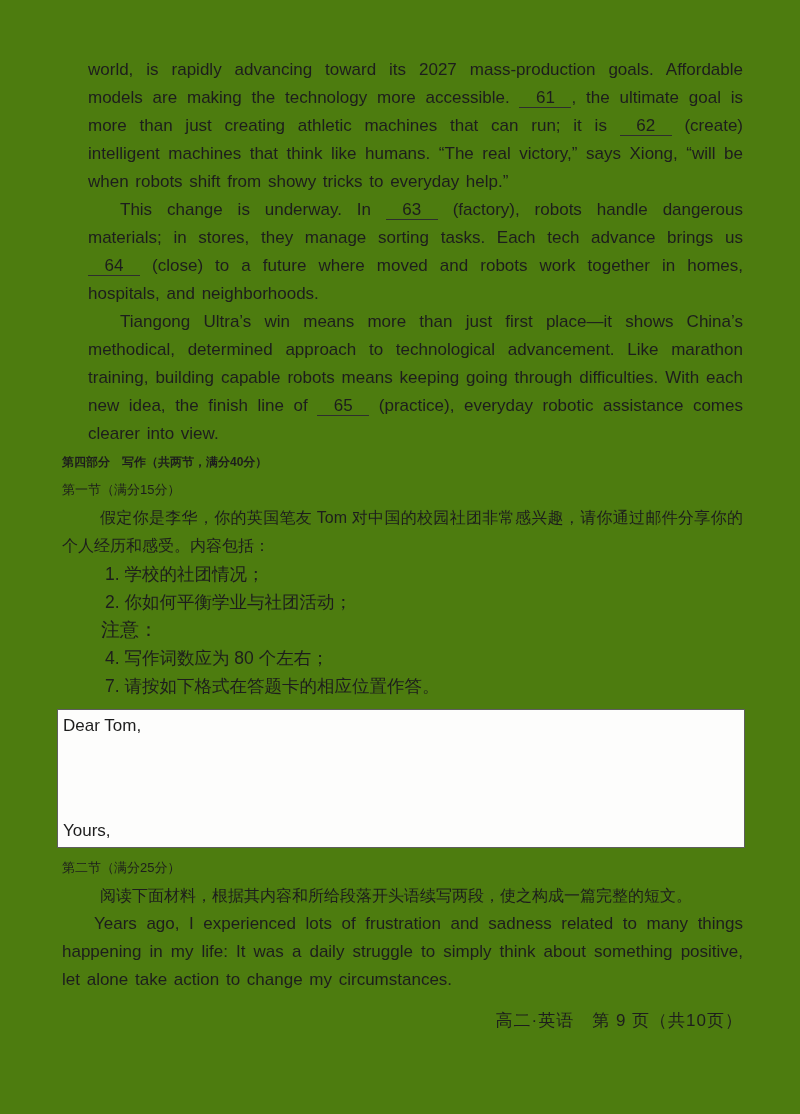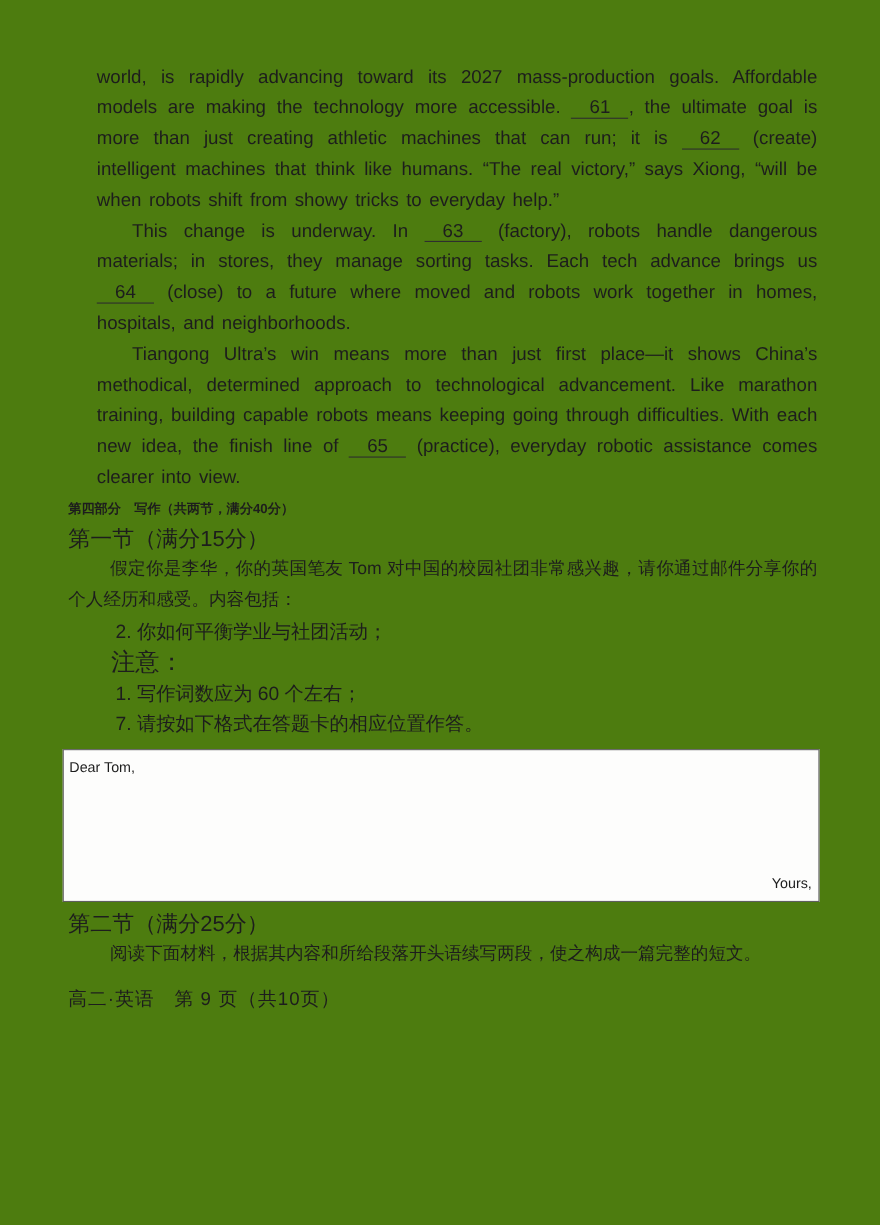--- a/index.html
+++ b/index.html
@@ -37,33 +37,33 @@
     text-align: justify;
   }
   .cn-ind { text-indent: 38px; }
   .part-heading {
     font-size: 12px;
     font-weight: bold;
     line-height: 28px;
     margin: 0;
   }
   .sec-heading {
-    font-size: 20px;
+    font-size: 13px;
     font-weight: normal;
     line-height: 28px;
     margin: 0;
   }
   .list-item {
     margin-left: 43px;
     font-size: 17.5px;
     line-height: 28px;
   }
   .notice-label {
     margin-left: 39px;
-    font-size: 22px;
+    font-size: 19px;
     line-height: 28px;
   }
   .blank {
     display: inline-block;
     min-width: 52px;
     text-align: center;
     border-bottom: 1.5px solid #2e2e2e;
     line-height: 19px;
     text-indent: 0;
   }
@@ -71,31 +71,30 @@
     box-sizing: border-box;
     margin: 9px 0 6px -5px;
     width: 688px;
     height: 139px;
     border: 1px solid #5e5e5e;
     background: #fdfdfc;
     display: flex;
     flex-direction: column;
     justify-content: space-between;
     padding: 3px 4px 2px 5px;
-    font-size: 13px;
+    font-size: 17px;
   }
   .letter-salutation { line-height: 26px; }
   .letter-end {
-    text-align: right;
     line-height: 28px;
     padding-right: 2px;
   }
   .page-footer {
     margin-top: 13px;
-    text-align: left;
+    text-align: right;
     font-size: 17px;
     line-height: 28px;
     letter-spacing: 1px;
   }
 </style>
 </head>
 <body>
 
 <div class="page">
   <div class="content">
@@ -105,37 +104,39 @@
       <p class="eng pind"><span>This change is underway. In </span><span class="blank">63</span><span> (factory), robots handle dangerous materials; in stores, they manage sorting tasks. Each tech advance brings us </span><span class="blank">64</span><span> (close) to a future where moved and robots work together in homes, hospitals, and neighborhoods.</span></p>
       <p class="eng pind"><span>Tiangong Ultra’s win means more than just first place—it shows China’s methodical, determined approach to technological advancement. Like marathon training, building capable robots means keeping going through difficulties. With each new idea, the finish line of </span><span class="blank">65</span><span> (practice), everyday robotic assistance comes clearer into view.</span></p>
     </section>
 
     <h2 class="part-heading">第四部分　写作（共两节，满分40分）</h2>
     <h3 class="sec-heading">第一节（满分15分）</h3>
 
     <p class="cn cn-ind">假定你是李华，你的英国笔友 Tom 对中国的校园社团非常感兴趣，请你通过邮件分享你的个人经历和感受。内容包括：</p>
 
     <div>
+      <p class="list-item">1. 学校的社团情况；</p>
       <p class="list-item">2. 你如何平衡学业与社团活动；</p>
     </div>
 
     <p class="notice-label">注意：</p>
 
     <div>
-      <p class="list-item">1. 写作词数应为 60 个左右；</p>
+      <p class="list-item">4. 写作词数应为 80 个左右；</p>
       <p class="list-item">7. 请按如下格式在答题卡的相应位置作答。</p>
     </div>
 
     <div class="letter-box">
       <div class="letter-salutation">Dear Tom,</div>
       <div class="letter-end">
         <div>Yours,</div>
       </div>
     </div>
 
     <h3 class="sec-heading">第二节（满分25分）</h3>
     <p class="cn cn-ind">阅读下面材料，根据其内容和所给段落开头语续写两段，使之构成一篇完整的短文。</p>
 
+    <p class="eng pind">Years ago, I experienced lots of frustration and sadness related to many things happening in my life: It was a daily struggle to simply think about something positive, let alone take action to change my circumstances.</p>
 
     <div class="page-footer">高二·英语　第 9 页（共10页）</div>
 
   </div>
 </div>
 
 </body></html>

